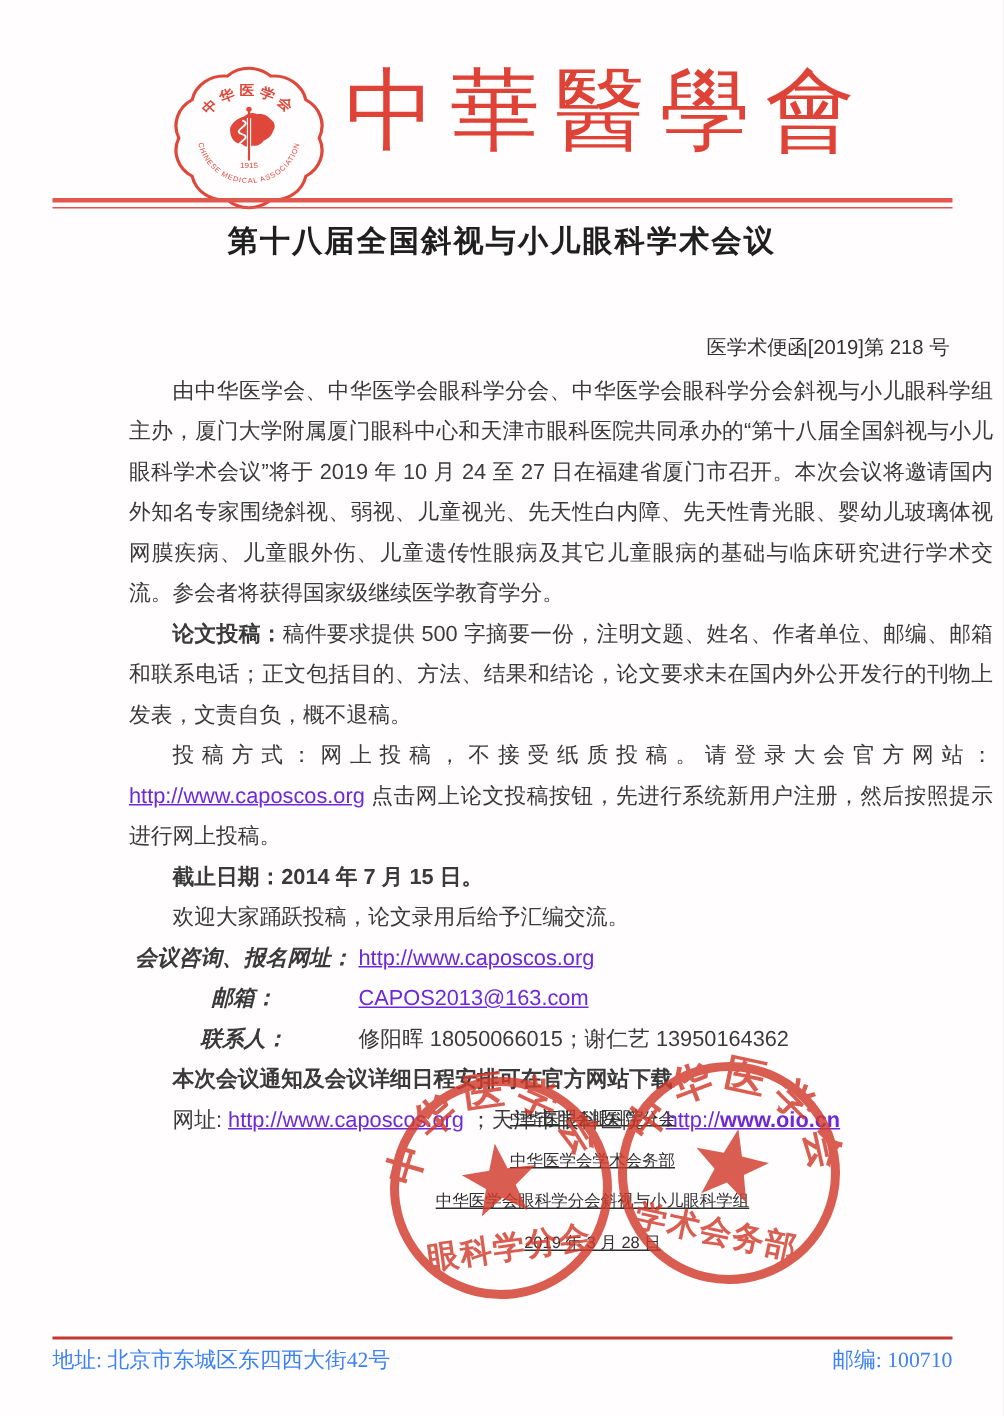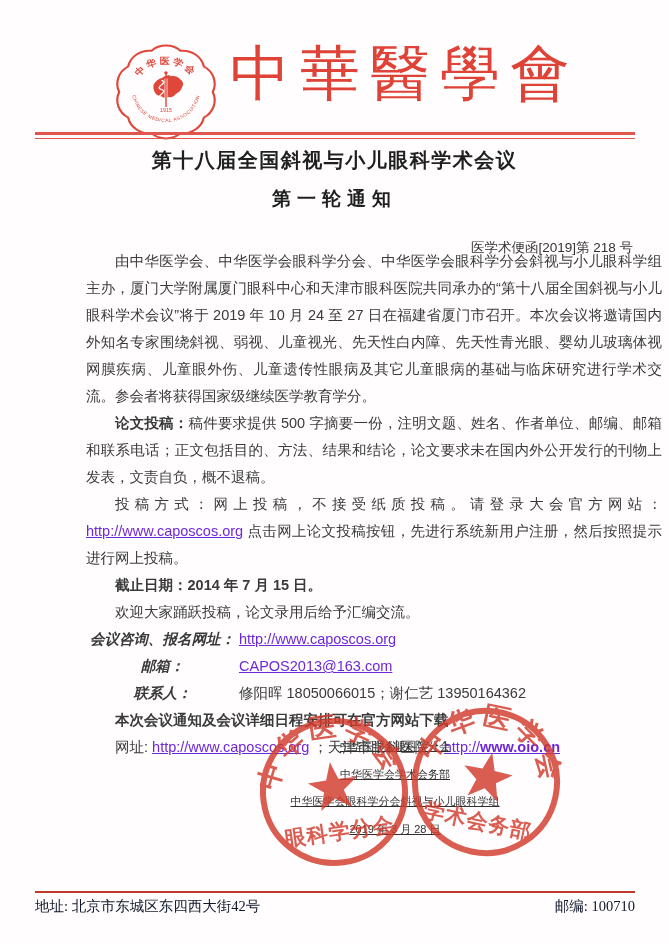--- a/index.html
+++ b/index.html
@@ -18,21 +18,21 @@
   .rule { position:absolute; left:35px; width:600px; background:#e2574d; }
   .rule-thick { top:132px; height:3px; }
   .rule-thin  { top:138px; height:1px; }
   
   .doc-title, .doc-subtitle {
     position:absolute; left:0; width:669px; text-align:center;
     font-family:"Liberation Serif", serif; font-weight:bold; color:#1f1f1f;
   }
   .doc-title   { top:147px; font-size:20px; letter-spacing:1.5px; }
   .doc-subtitle{ top:186px; font-size:19px; letter-spacing:6px; }
-  .ref-no { position:absolute; top:223px; right:36px; font-size:13.5px; color:#333;margin-top:16px; }
+  .ref-no { position:absolute; top:223px; right:36px; font-size:13.5px; color:#333; }
   
   .body-text {
     position:absolute; left:62px; top:248px; width:576px;
     font-size:14.5px; line-height:27px; text-align:justify;margin-left:24px;
   }
   .body-text p { margin:0; }
   .ind { text-indent:2em; }
   .b, .body-text .b { font-weight:bold; }
   .lnk { color:#6d28d9; text-decoration:underline; cursor:pointer; }
   .contact-row { text-align:left; }
@@ -44,21 +44,21 @@
   }
   .signature div { white-space:nowrap; }
   .seal { position:absolute; opacity:.82; }
   .seal-left  { left:254px; top:712px; transform:rotate(-8deg); }
   .seal-right { left:406px; top:702px; transform:rotate(12deg); }
   
   .footer-rule { position:absolute; left:35px; top:891px; width:600px; height:2px; background:#c4392e; }
   .footer-row {
     position:absolute; left:35px; top:897px; width:600px;
     display:flex; justify-content:space-between;
-    font-family:"Liberation Serif", serif; font-size:14.5px; color:#0f172a;
+    font-family:"Liberation Serif", serif; font-size:14.5px; color:#3b82f6;
   }
 </style>
 </head>
 <body>
 
 <div class="page">
 
   <svg class="logo" width="108" height="100" viewBox="0 0 120 120" preserveAspectRatio="none">
     <g fill="none" stroke="#e0473b" stroke-width="2.4">
       <path d="M112,60 A24,24 0 0 1 102.1,90.6 A24,24 0 0 1 76.1,109.5 A24,24 0 0 1 43.9,109.5 A24,24 0 0 1 17.9,90.6 A24,24 0 0 1 8,60 A24,24 0 0 1 17.9,29.4 A24,24 0 0 1 43.9,10.5 A24,24 0 0 1 76.1,10.5 A24,24 0 0 1 102.1,29.4 A24,24 0 0 1 112,60 Z"></path>
@@ -81,21 +81,20 @@
     <text font-size="5.6" fill="#e0473b" letter-spacing="0.6" text-anchor="middle" font-family="Liberation Sans, sans-serif">
       <textPath href="#logoBottomArc" startOffset="50%">CHINESE MEDICAL ASSOCIATION</textPath>
     </text>
   </svg>
 
   <div class="calligraphy">中華醫學會</div>
   <div class="rule rule-thick"></div>
   <div class="rule rule-thin"></div>
 
   <div class="doc-title">第十八届全国斜视与小儿眼科学术会议</div>
-  <div class="doc-subtitle">第一轮通知</div>
   <div class="ref-no">医学术便函[2019]第 218 号</div>
 
   <div class="body-text">
     <p class="ind"><span>由中华医学会、中华医学会眼科学分会、中华医学会眼科学分会斜视与小儿眼科学组主办，厦门大学附属厦门眼科中心和天津市眼科医院共同承办的“第十八届全国斜视与小儿眼科学术会议”将于 2019 年 10 月 24 至 27 日在福建省厦门市召开。本次会议将邀请国内外知名专家围绕斜视、弱视、儿童视光、先天性白内障、先天性青光眼、婴幼儿玻璃体视网膜疾病、儿童眼外伤、儿童遗传性眼病及其它儿童眼病的基础与临床研究进行学术交流。参会者将获得国家级继续医学教育学分。</span></p>
     <p class="ind"><span class="b">论文投稿：</span><span>稿件要求提供 500 字摘要一份，注明文题、姓名、作者单位、邮编、邮箱和联系电话；正文包括目的、方法、结果和结论，论文要求未在国内外公开发行的刊物上发表，文责自负，概不退稿。</span></p>
     <p class="ind"><span>投稿方式：网上投稿，不接受纸质投稿。请登录大会官方网站：</span><a class="lnk" href="#">http://www.caposcos.org</a><span> 点击网上论文投稿按钮，先进行系统新用户注册，然后按照提示进行网上投稿。</span></p>
     <p class="ind"><span class="b">截止日期：2014 年 7 月 15 日。</span></p>
     <p class="ind"><span>欢迎大家踊跃投稿，论文录用后给予汇编交流。</span></p>
 
     <p class="contact-row">

